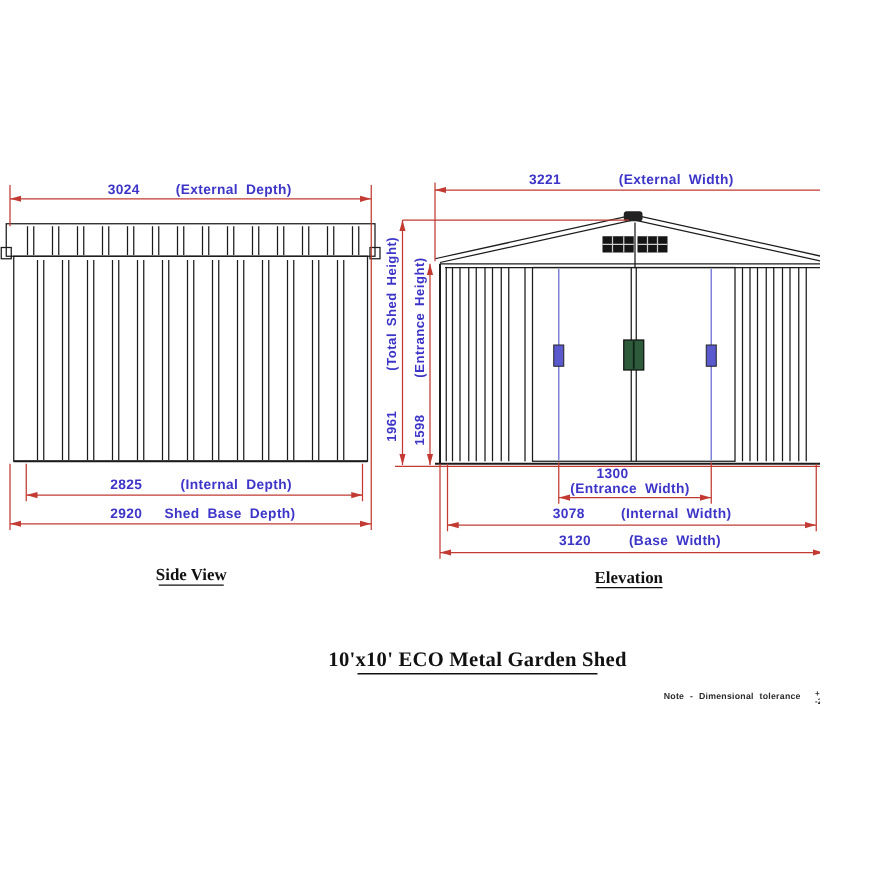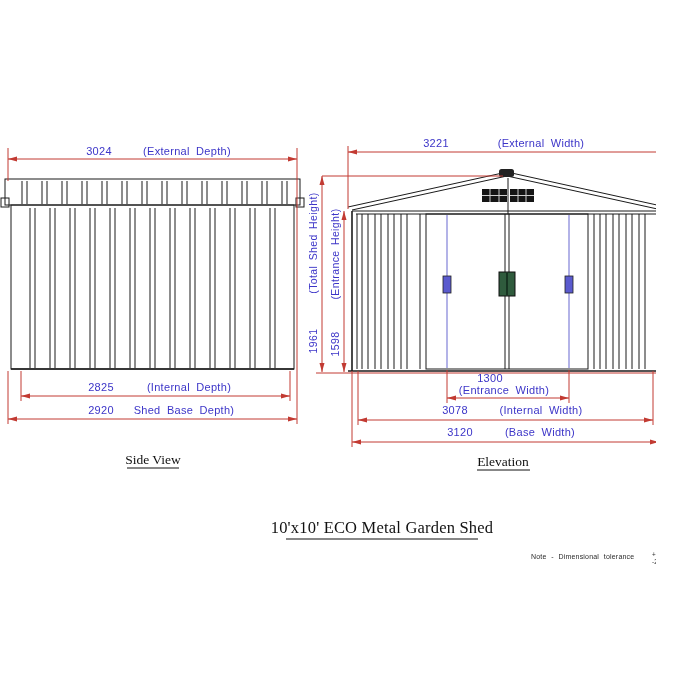--- a/index.html
+++ b/index.html
@@ -1,17 +1,17 @@
 <!DOCTYPE html>
 <html><head>
 <meta charset="utf-8">
 <style>
   html,body{margin:0;padding:0;background:#ffffff;}
   .canvas{position:relative;width:656px;height:700px;background:#ffffff;overflow:hidden;
-          font-family:"Liberation Sans", sans-serif;}
+          font-family:"Liberation Sans", sans-serif;font-weight:bold;}
   svg{position:absolute;left:0;top:0;}
   text{font-family:"Liberation Sans", sans-serif;}
   .dim{font-size:11px;fill:#3c35c8;word-spacing:3px;letter-spacing:.3px;}
   .dimv{font-size:10.5px;fill:#3c35c8;word-spacing:2px;letter-spacing:.4px;}
   .viewlabel{font-family:"Liberation Serif", serif;font-size:13.5px;fill:#111;}
   .title{font-family:"Liberation Serif", serif;font-size:16.5px;fill:#111;letter-spacing:.2px;}
   .note{font-size:7px;fill:#2a2a2a;word-spacing:2.5px;letter-spacing:.2px;}
   .notesmall{font-size:6.4px;fill:#2a2a2a;}
   .black{stroke:#1b1b1b;stroke-width:1;fill:none;}
   .blackthick{stroke:#1b1b1b;stroke-width:1.6;fill:none;}

